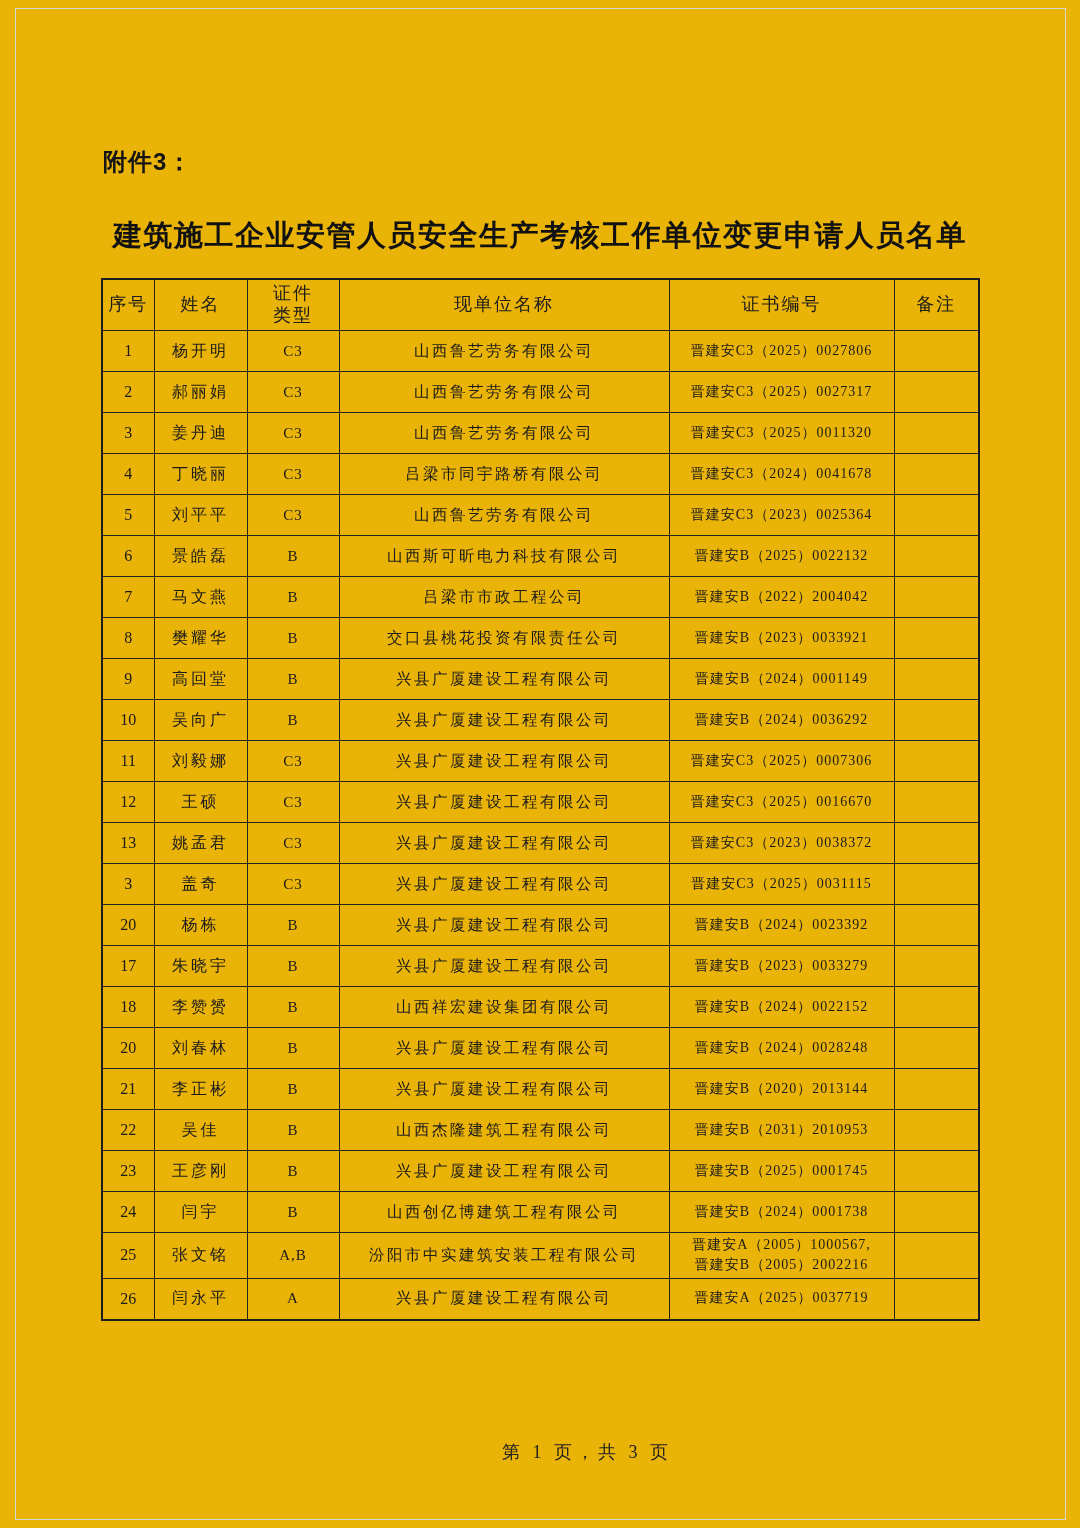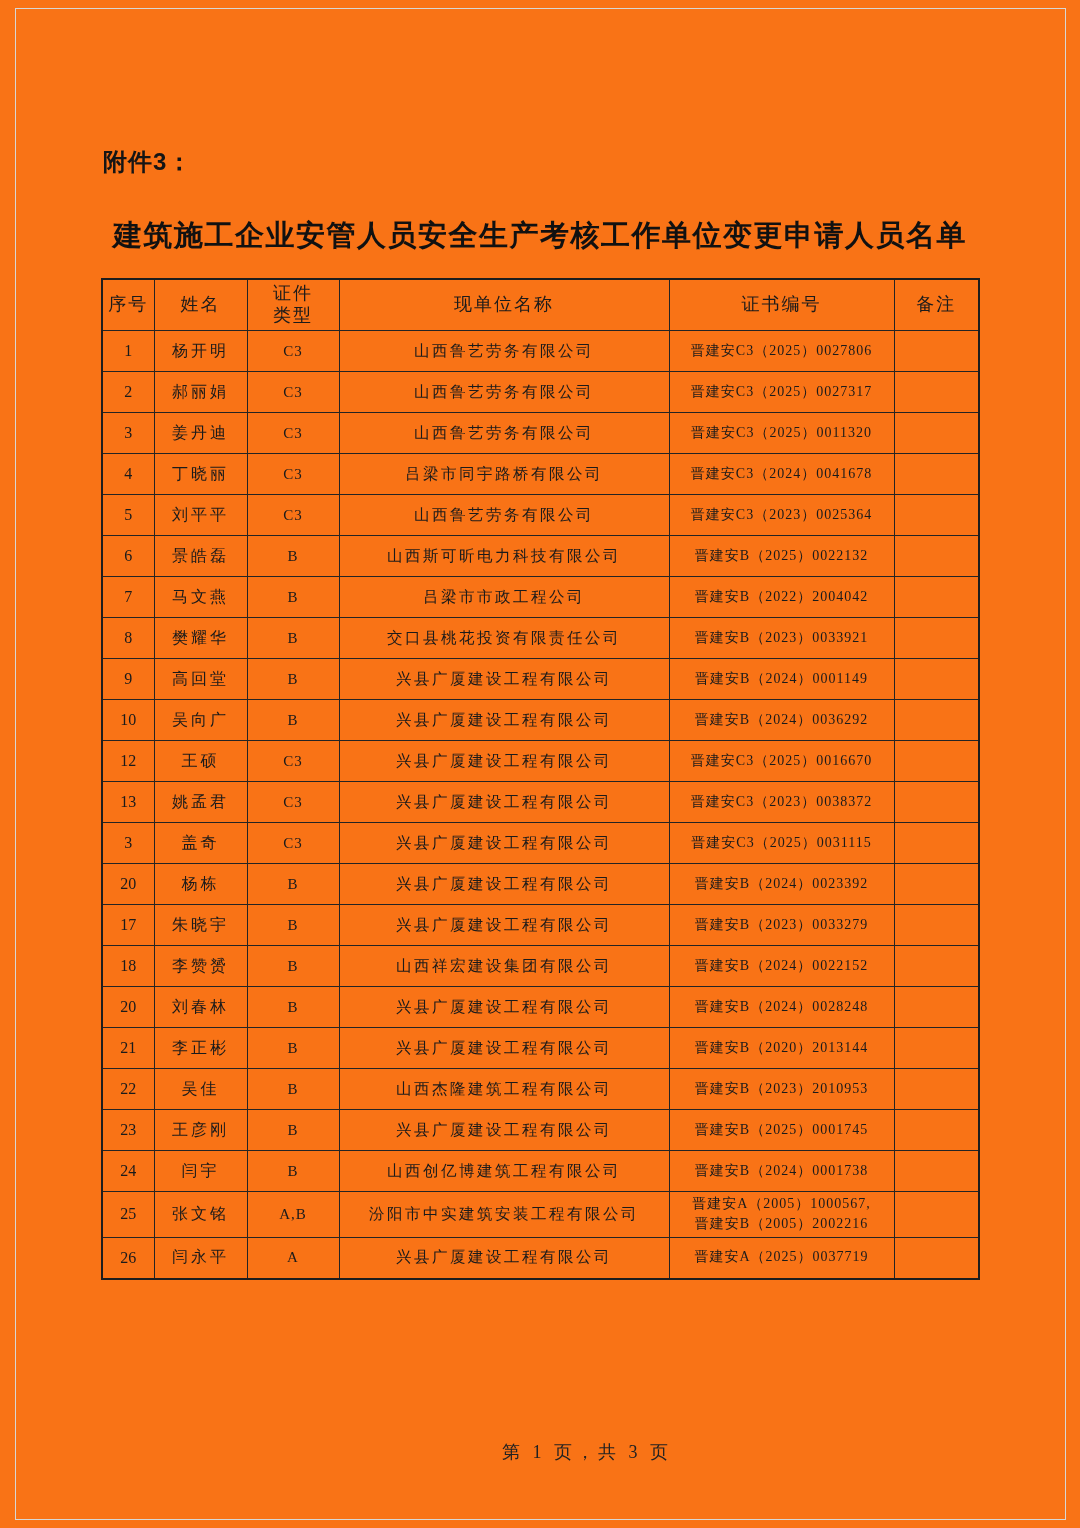--- a/index.html
+++ b/index.html
@@ -5,21 +5,21 @@
   html, body { margin: 0; padding: 0; }
   body {
     width: 1080px; height: 1528px;
     background: #e9e9e9;
     font-family: "Liberation Serif", serif;
     color: #1b1b1b;
   }
   .page {
     position: relative;
     width: 1080px; height: 1528px;
-    background: #f97316;
+    background: #eab308;
     overflow: hidden;
   }
   
   .scan-frame {
     position: absolute;
     left: 15px; top: 8px; right: 14px; bottom: 8px;
     border: 1px solid #d7d7d5;
     pointer-events: none;
   }
   .attachment {
@@ -188,20 +188,28 @@
         </tr>
         <tr>
           <td class="c-no">10</td>
           <td class="c-name">吴向广</td>
           <td class="c-type">B</td>
           <td class="c-comp">兴县广厦建设工程有限公司</td>
           <td class="c-cert">晋建安B（2024）0036292</td>
           <td class="c-rem"></td>
         </tr>
         <tr>
+          <td class="c-no">11</td>
+          <td class="c-name">刘毅娜</td>
+          <td class="c-type">C3</td>
+          <td class="c-comp">兴县广厦建设工程有限公司</td>
+          <td class="c-cert">晋建安C3（2025）0007306</td>
+          <td class="c-rem"></td>
+        </tr>
+        <tr>
           <td class="c-no">12</td>
           <td class="c-name">王硕</td>
           <td class="c-type">C3</td>
           <td class="c-comp">兴县广厦建设工程有限公司</td>
           <td class="c-cert">晋建安C3（2025）0016670</td>
           <td class="c-rem"></td>
         </tr>
         <tr>
           <td class="c-no">13</td>
           <td class="c-name">姚孟君</td>
@@ -256,21 +264,21 @@
           <td class="c-type">B</td>
           <td class="c-comp">兴县广厦建设工程有限公司</td>
           <td class="c-cert">晋建安B（2020）2013144</td>
           <td class="c-rem"></td>
         </tr>
         <tr>
           <td class="c-no">22</td>
           <td class="c-name">吴佳</td>
           <td class="c-type">B</td>
           <td class="c-comp">山西杰隆建筑工程有限公司</td>
-          <td class="c-cert">晋建安B（2023）2010953</td>
+          <td class="c-cert">晋建安B（2031）2010953</td>
           <td class="c-rem"></td>
         </tr>
         <tr>
           <td class="c-no">23</td>
           <td class="c-name">王彦刚</td>
           <td class="c-type">B</td>
           <td class="c-comp">兴县广厦建设工程有限公司</td>
           <td class="c-cert">晋建安B（2025）0001745</td>
           <td class="c-rem"></td>
         </tr>

